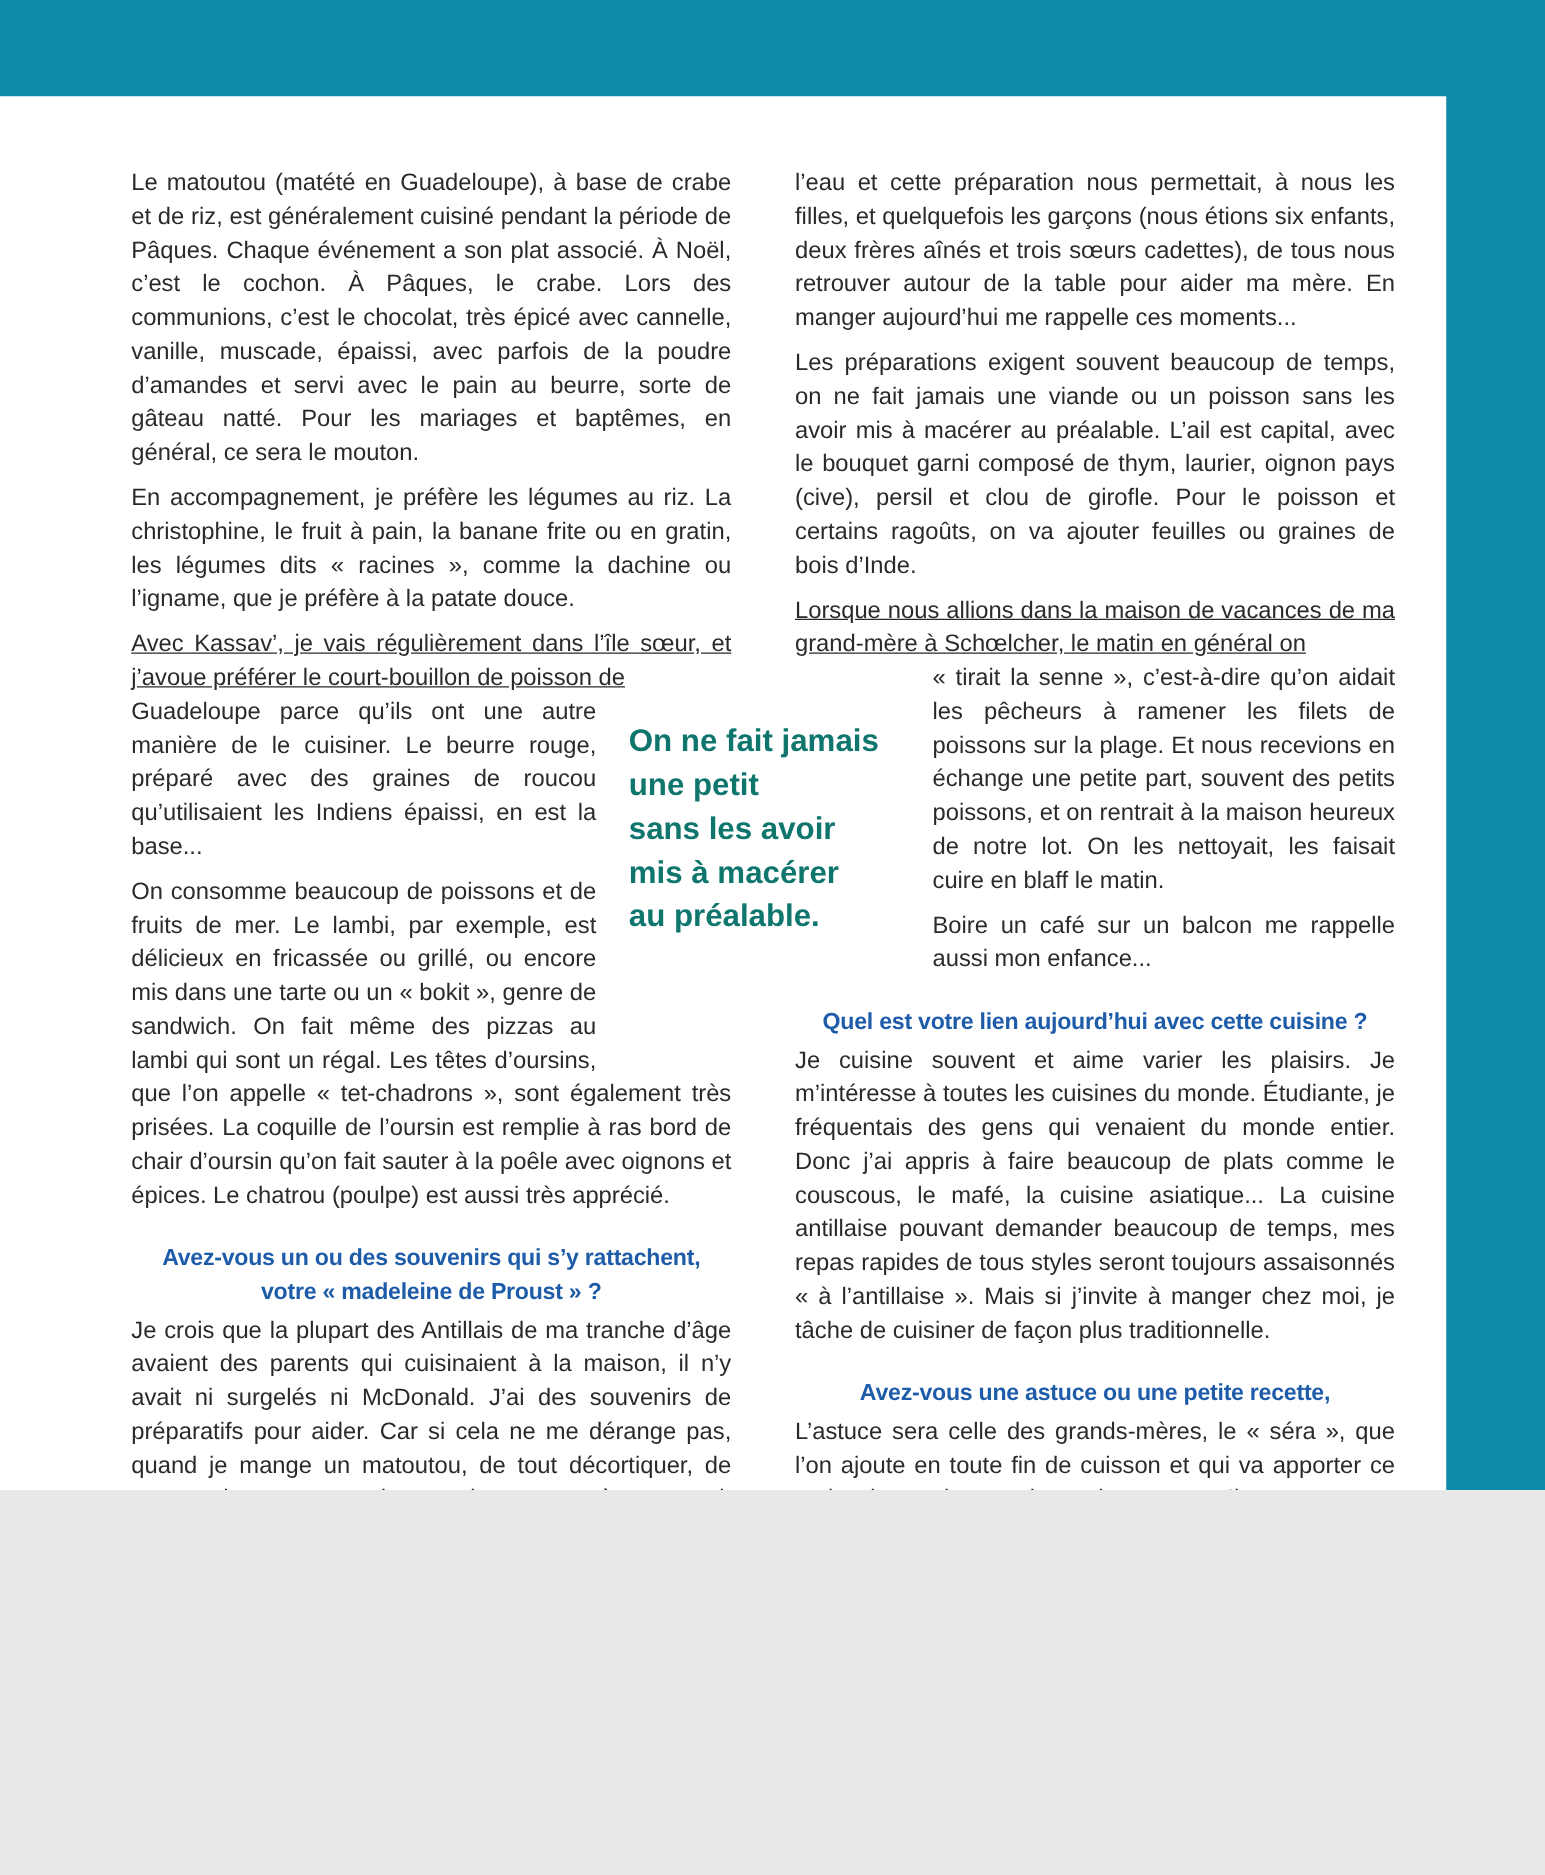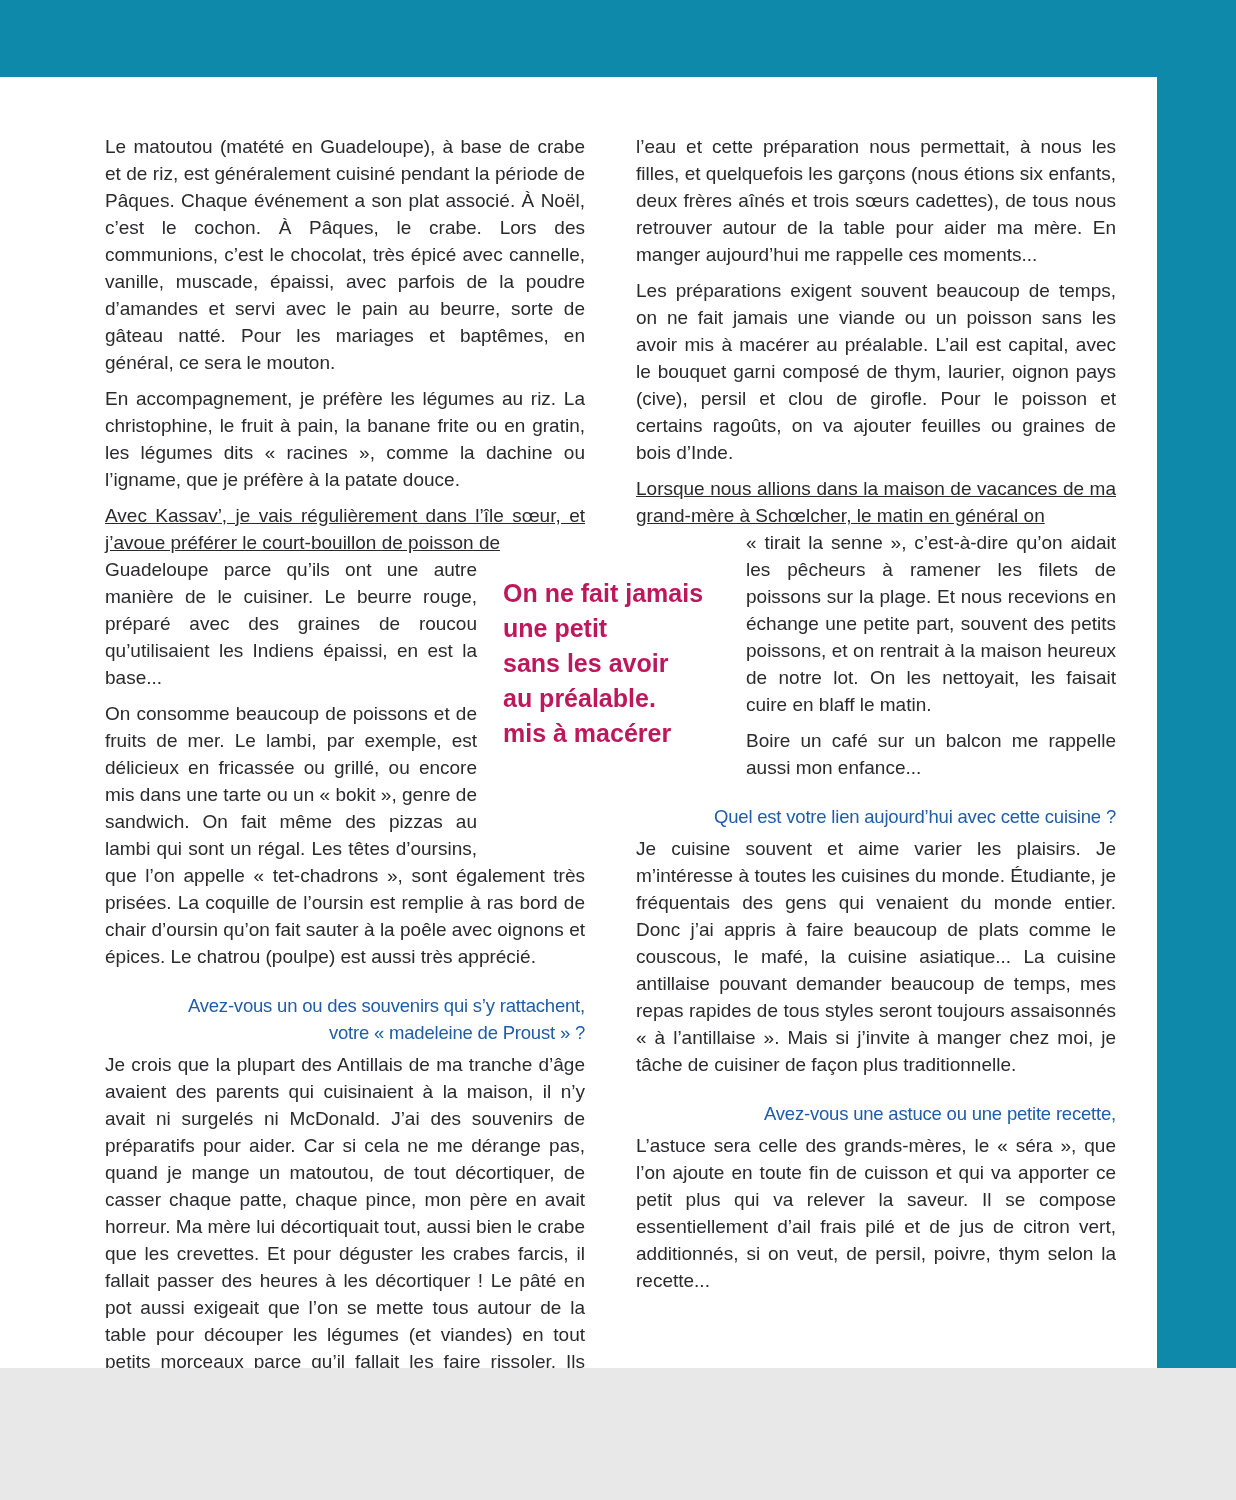--- a/index.html
+++ b/index.html
@@ -1,19 +1,19 @@
 <!DOCTYPE html>
 <html lang="fr"><head>
 <meta charset="utf-8">
 <style>
   html, body { margin: 0; padding: 0; background: #e8e8e8; }
   .page {
     position: relative;
     width: 1236px;
-    height: 1368px;
+    height: 1192px;
     background: #ffffff;
     font-family: "Liberation Sans", sans-serif;
     overflow: hidden;
   }
   
   .bar-top    { position: absolute; left: 0; top: 0; width: 1236px; height: 77px; background: #0f89aa; }
   .bar-right  { position: absolute; left: 1157px; top: 0; width: 79px; height: 1500px; background: #0f89aa; }
   .bar-bottom { position: absolute; left: 0; top: 1420px; width: 1236px; height: 80px; background: #0f89aa; }
 
   
@@ -33,35 +33,35 @@
   .col p.cont-end   { margin-top: 0; }
 
   
   .wrap-spacer-right { float: right; width: 108px; height: 280px; }
   .wrap-spacer-left  { float: left;  width: 110px; height: 252px; }
 
   
   .question {
     font-size: 18.5px;
     line-height: 27px;
-    font-weight: normal;
+    font-weight: bold;
     color: #1e5ca9;
     letter-spacing: -0.2px;
-    text-align: right;
+    text-align: center;
     margin: 22px 0 5px 0;
   }
   .question .qline { display: block; white-space: nowrap; }
 
   
   .pullquote {
     position: absolute;
     left: 503px;
     top: 576px;
     width: 252px;
-    color: #be185d;
+    color: #0f766e;
     font-size: 25px;
     line-height: 35px;
     font-weight: bold;
     text-align: left;
   }
   .pullquote .pq-line { white-space: nowrap; }
 
   
   .credit {
     position: absolute;
@@ -116,21 +116,21 @@
     <h3 class="question">
       <span class="qline">Avez-vous une astuce ou une petite recette,</span>
     </h3>
     <p>L’astuce sera celle des grands-mères, le « séra », que l’on ajoute en toute fin de cuisson et qui va apporter ce petit plus qui va relever la saveur. Il se compose essentiellement d’ail frais pilé et de jus de citron vert, additionnés, si on veut, de persil, poivre, thym selon la recette...</p>
   </div>
 
   <div class="pullquote">
     <div class="pq-line">On ne fait jamais</div>
     <div class="pq-line">une petit</div>
     <div class="pq-line">sans les avoir</div>
+    <div class="pq-line">mis à macérer</div>
     <div class="pq-line">au préalable.</div>
-    <div class="pq-line">mis à macérer</div>
   </div>
 
   <div class="bar-bottom"></div>
   <div class="credit">Portraits de Jocelyne Béroard : © Aïscha Bamboux</div>
   <div class="pagenum">37</div>
 
 </div>
 
 </body></html>

